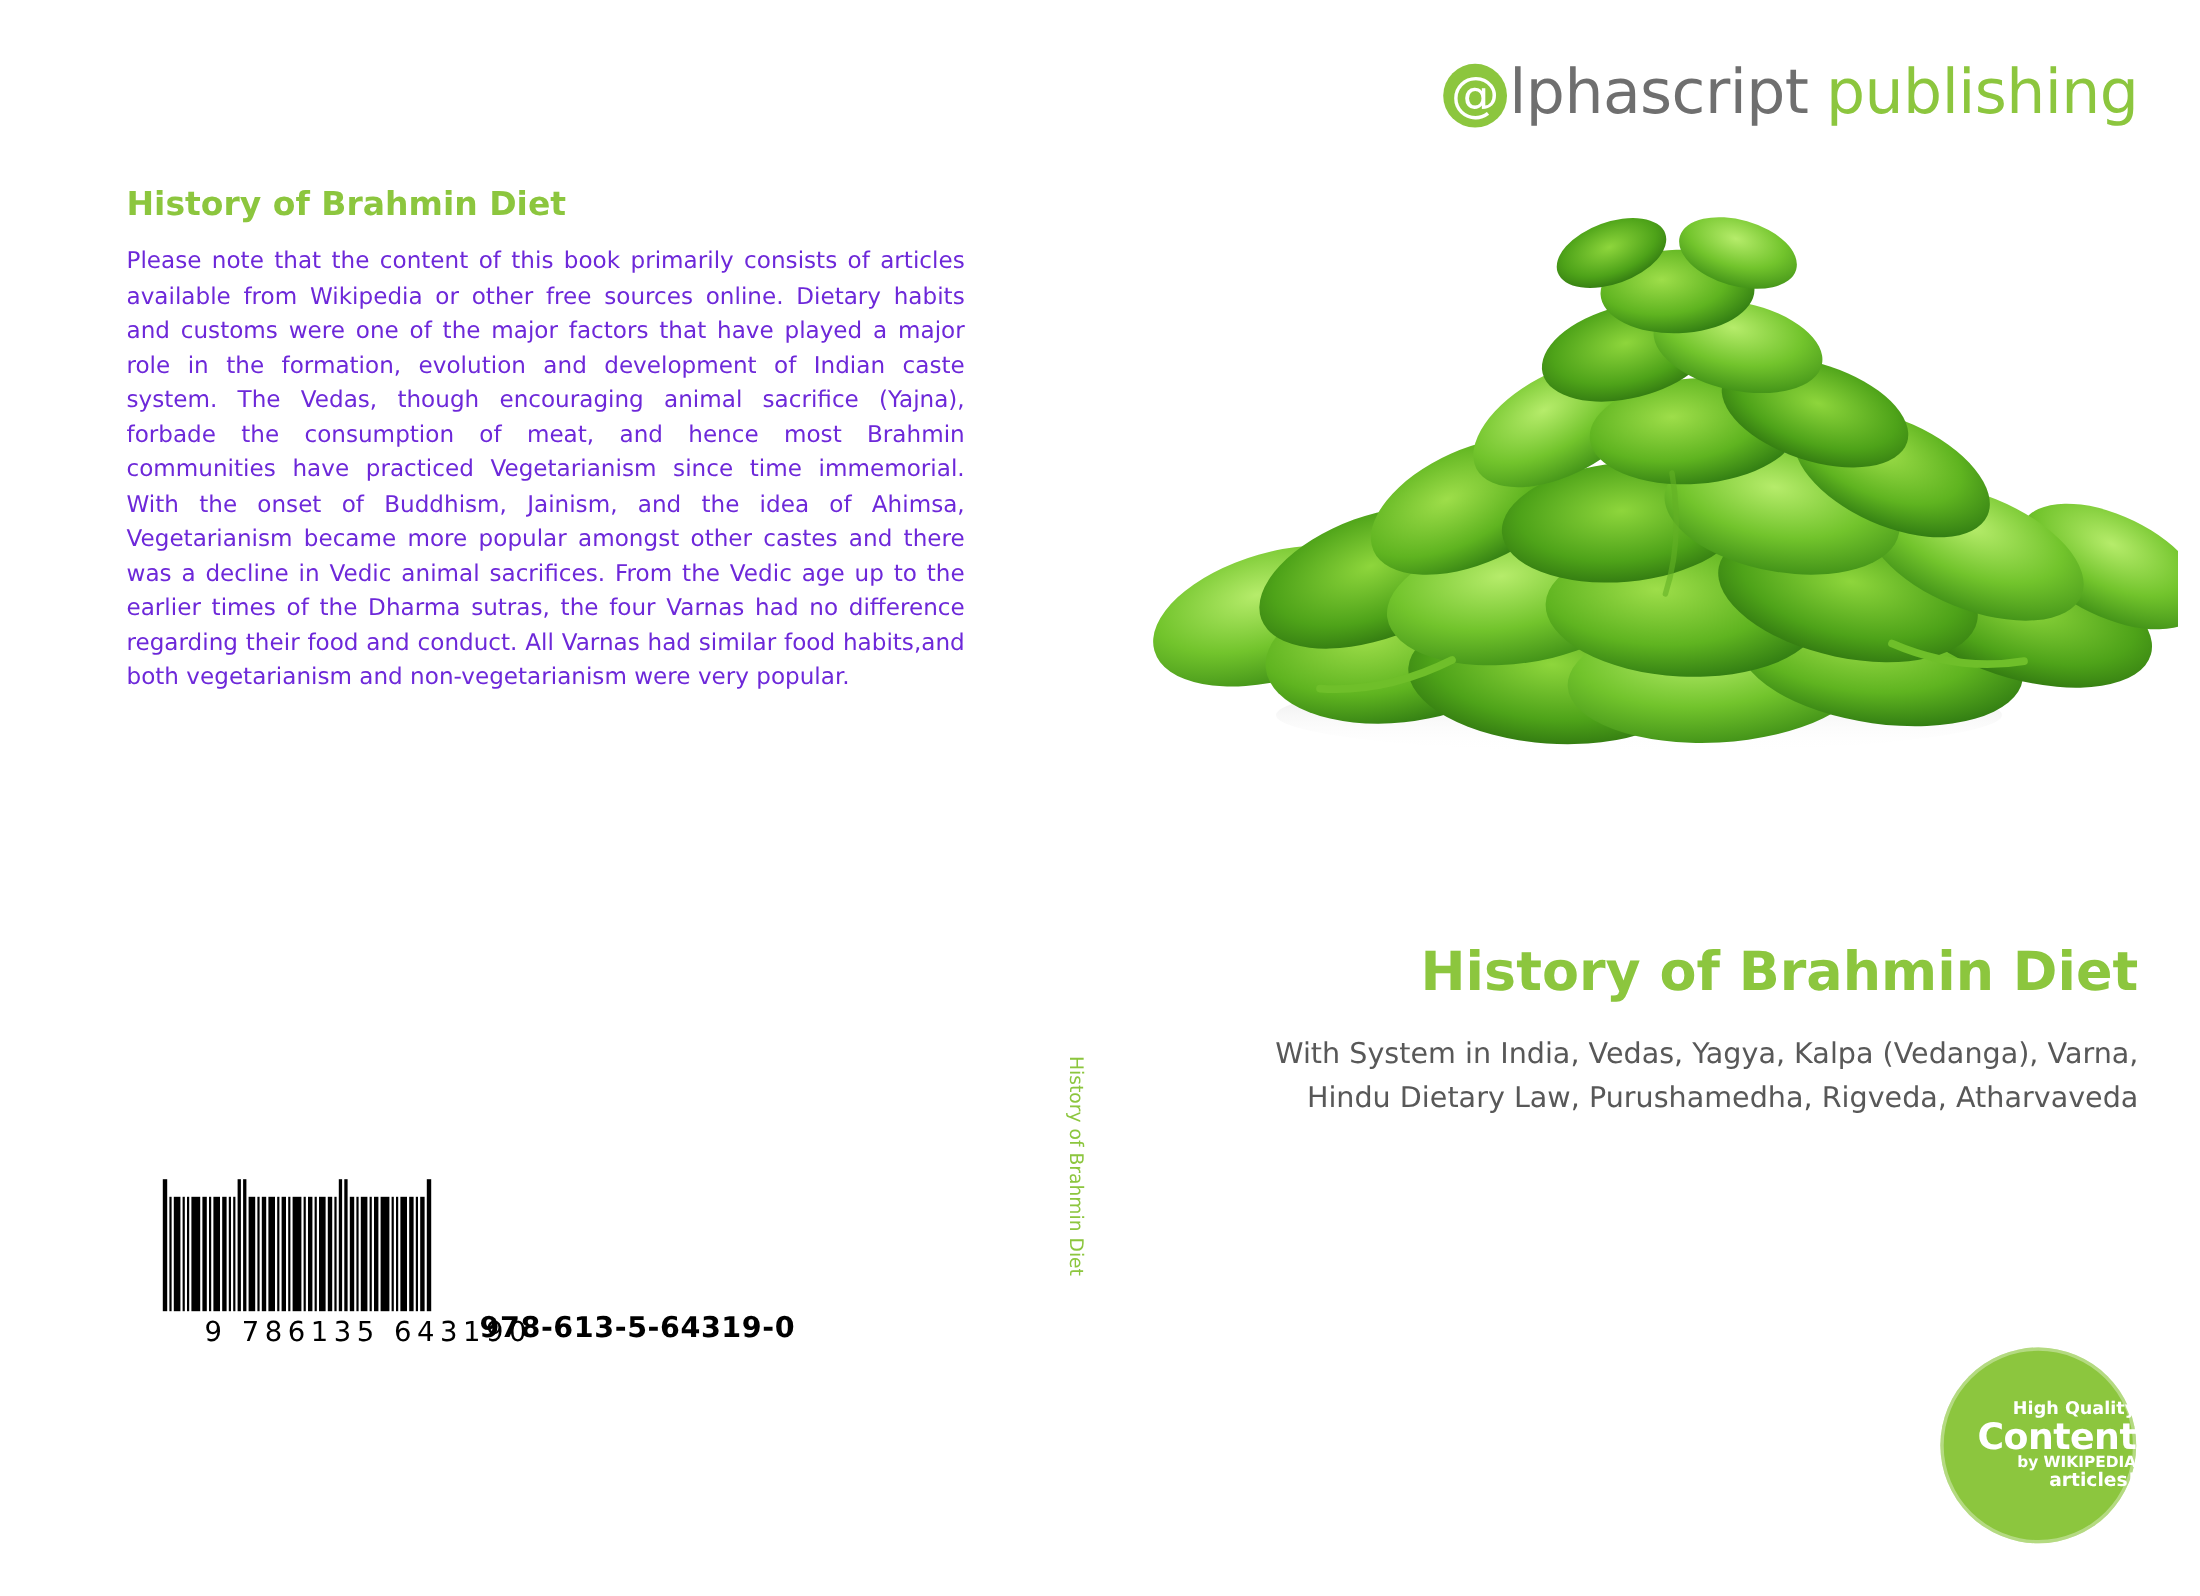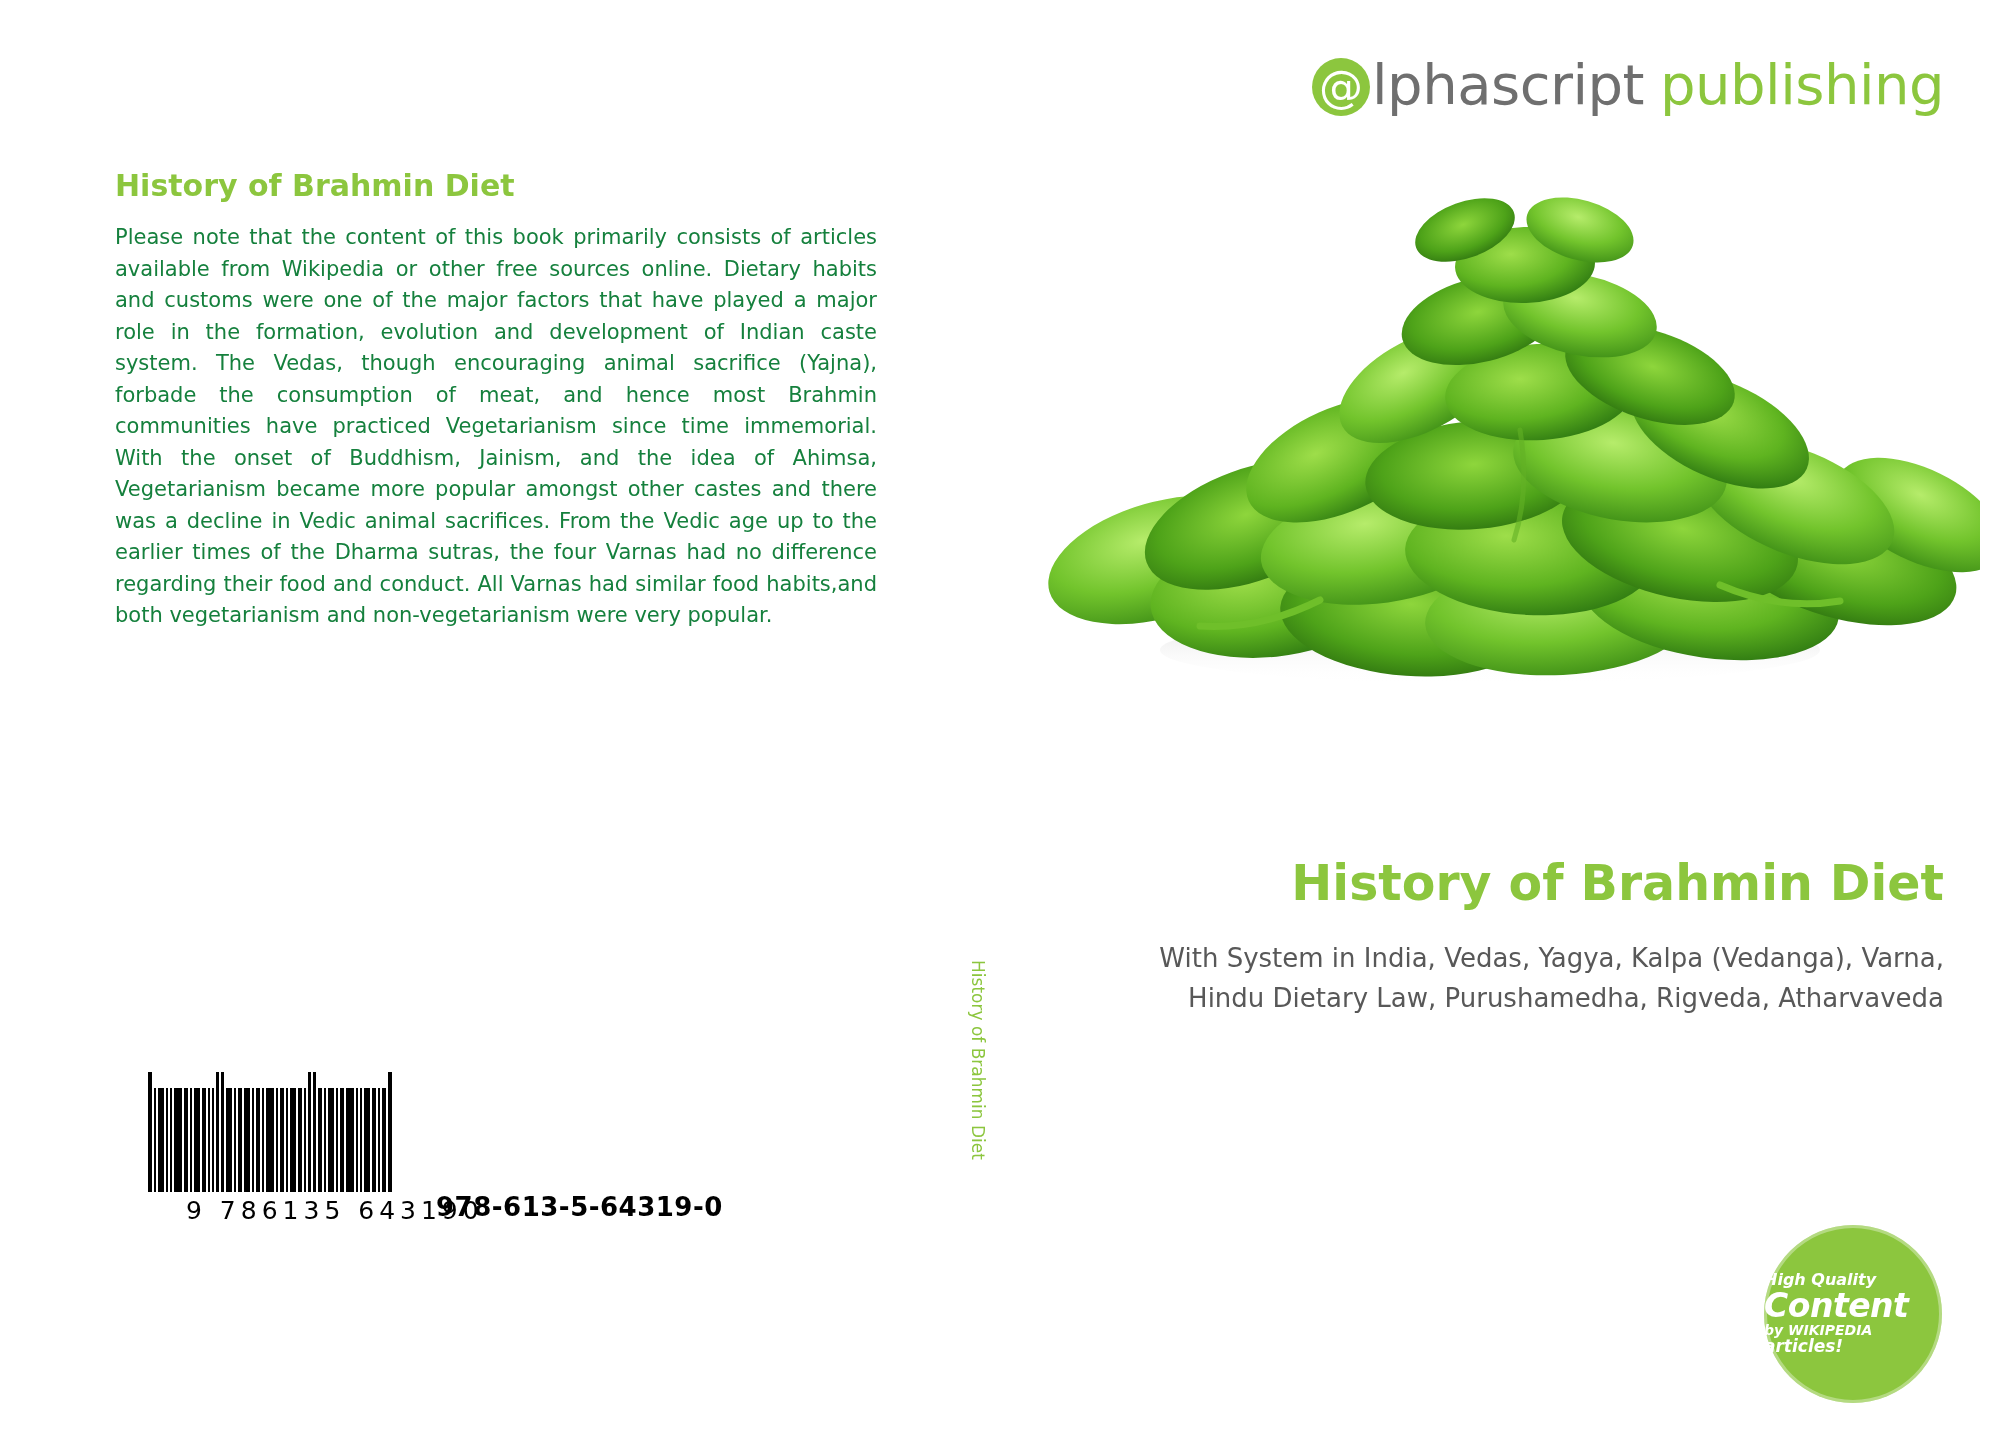--- a/index.html
+++ b/index.html
@@ -71,21 +71,21 @@
     color: #8cc63e;
     font-family: "DejaVu Sans", sans-serif;
   }
   .back-text {
     position: absolute;
     left: 115px;
     top: 222px;
     width: 762px;
     font-size: 21px;
     line-height: 31.5px;
-    color: #15803d;
+    color: #6d28d9;
     text-align: justify;
     font-family: "DejaVu Sans", sans-serif;
   }
 
   
   .barcode-wrap {
     position: absolute;
     left: 148px;
     top: 1072px;
   }
@@ -188,24 +188,23 @@
     width: 178px;
     height: 178px;
     border-radius: 50%;
     background: #8cc63e;
     color: #ffffff;
     text-align: center;
     font-family: "DejaVu Sans", sans-serif;
     display: flex;
     flex-direction: column;
     justify-content: center;
-    align-items: flex-start;
+    align-items: flex-end;
     line-height: 1.05;
     box-shadow: inset 0 0 0 3px rgba(255,255,255,0.35);
-    font-style: italic;
   }
   .badge .l1 { font-size: 16px; font-weight: bold; }
   .badge .l2 { font-size: 33px; font-weight: bold; letter-spacing: -0.5px; }
   .badge .l3 { font-size: 14px; font-weight: bold; }
   .badge .l4 { font-size: 17px; font-weight: bold; }
 </style>
 </head>
 <body>
 
 <div class="cover">

